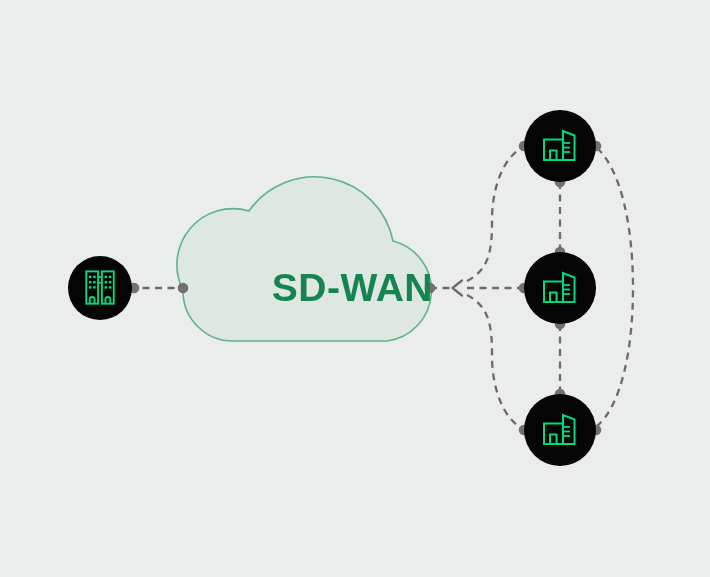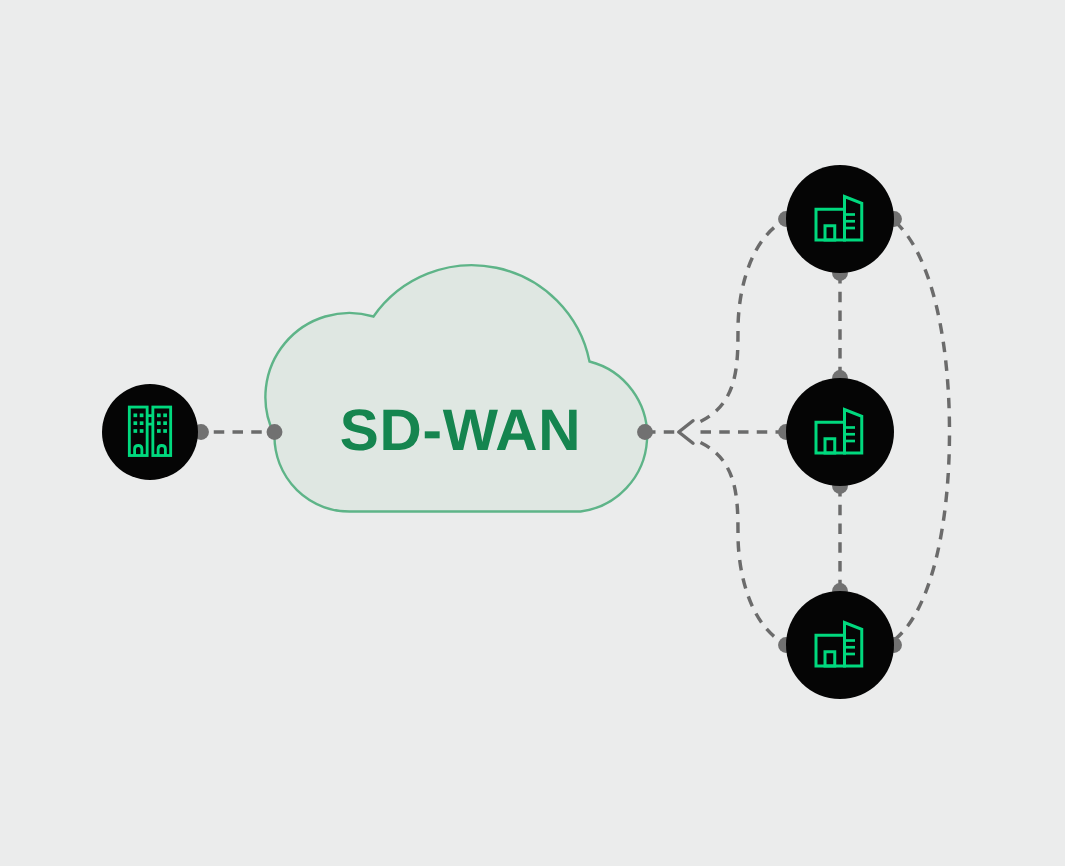--- a/index.html
+++ b/index.html
@@ -43,21 +43,21 @@
   .node-branch-1 { top: 110px; }
   .node-branch-2 { top: 252px; }
   .node-branch-3 { top: 394px; }
   .cloud-label {
     position: absolute;
     left: 181px;
     top: 266px;
     width: 252px;
     height: 44px;
     line-height: 44px;
-    text-align: center;
+    text-align: right;
     font-size: 39px;
     font-weight: 700;
     letter-spacing: 0.5px;
     color: #15854f;
     user-select: none;
   }
 </style>
 </head>
 <body>
 

